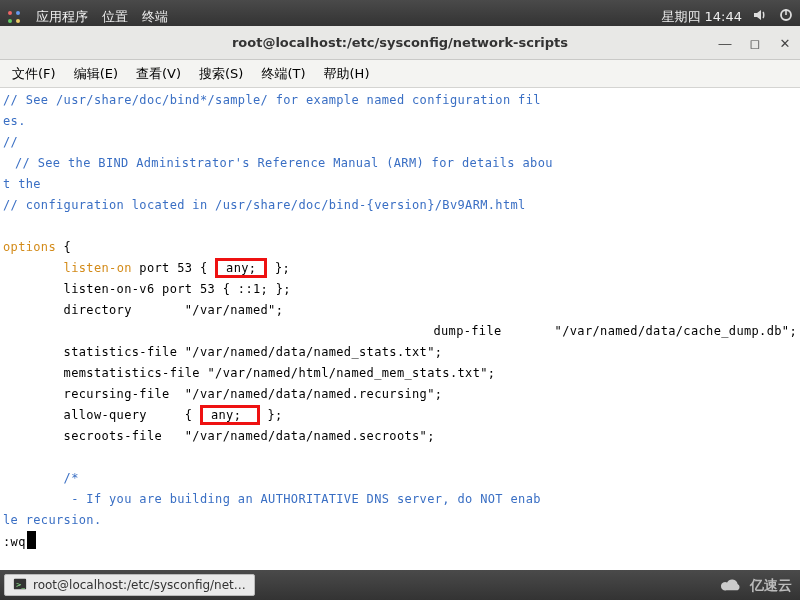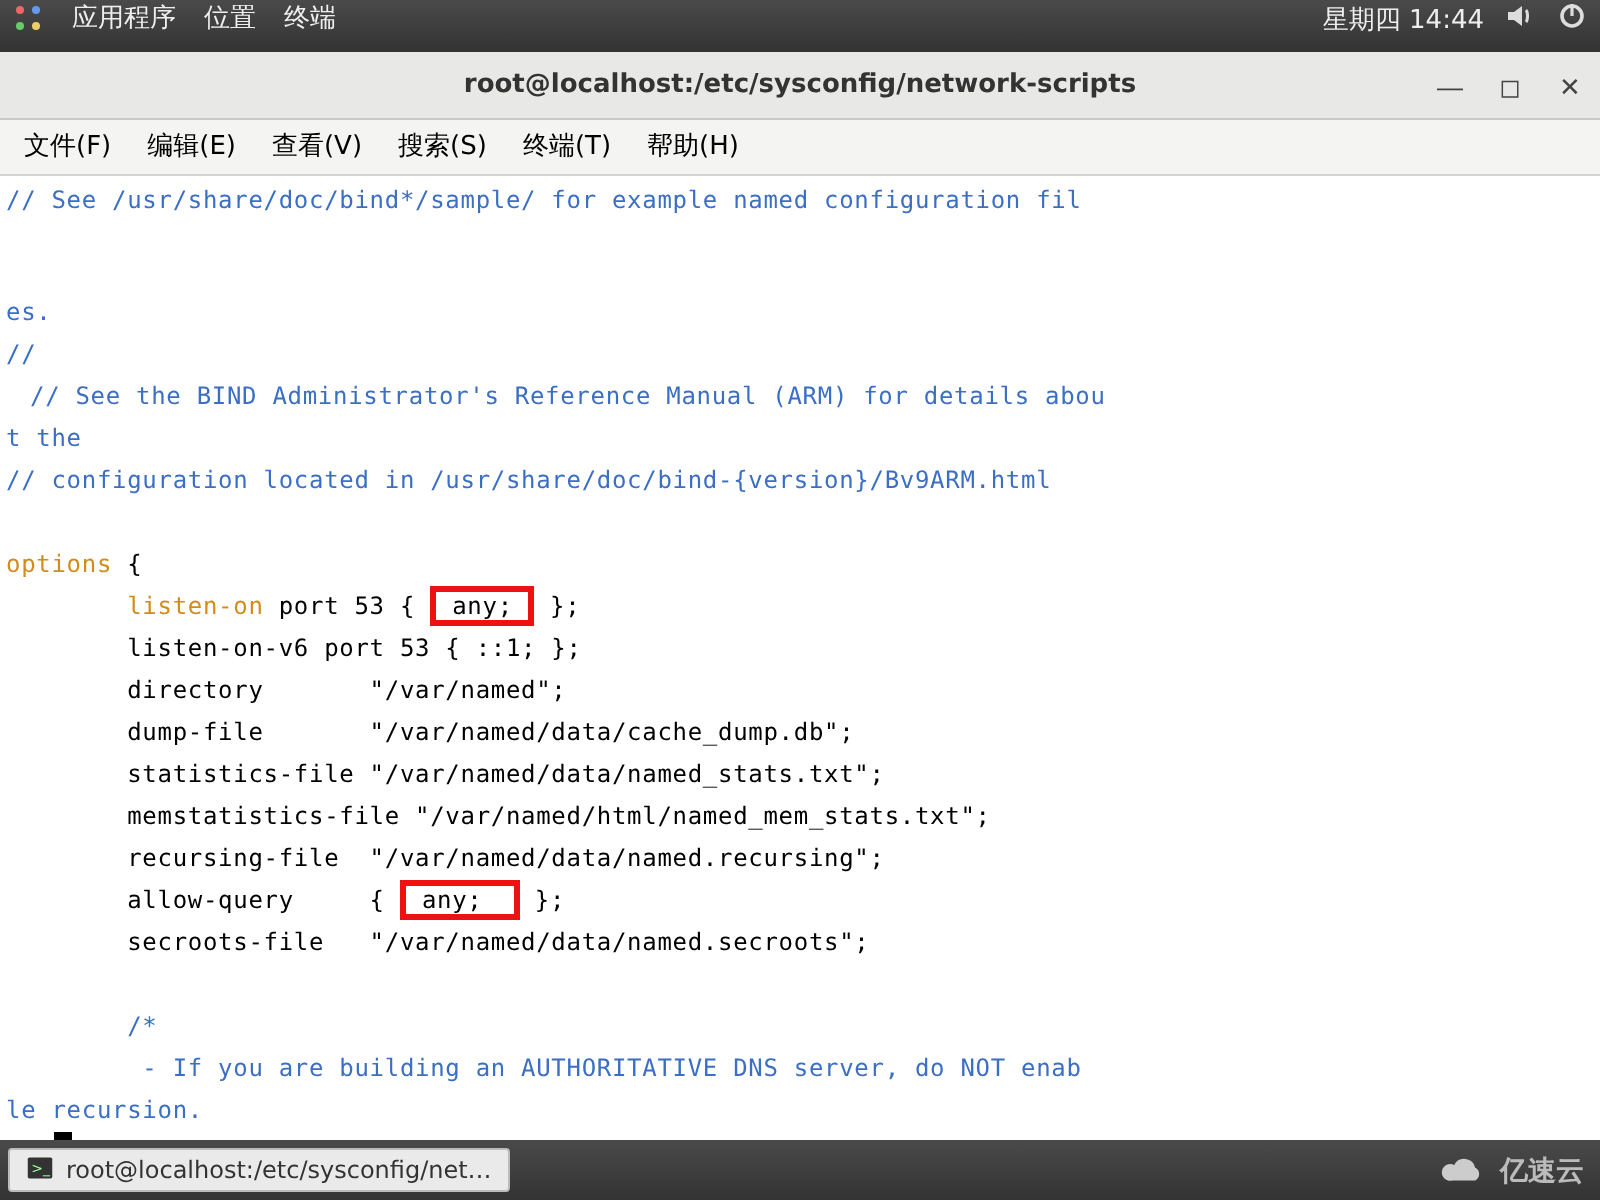--- a/index.html
+++ b/index.html
@@ -10,21 +10,21 @@
   width: 800px;
   height: 600px;
   overflow: hidden;
   position: relative;
 }
 .desktop-panel {
   height: 26px;
   background: linear-gradient(#4a4a4a, #333);
   color: #eee;
   display: flex;
-  align-items: flex-start;
+  align-items: flex-end;
   padding: 0 6px;
   font-size: 13px;
 }
 .panel-left { display: flex; align-items: center; gap: 14px; }
 .panel-right { margin-left: auto; display: flex; align-items: center; gap: 10px; }
 .gnome-foot { width: 16px; height: 16px; display: inline-block; }
 .panel-icon svg { width: 16px; height: 16px; fill: #ddd; }
 .window {
   position: absolute;
   top: 26px; left: 0; right: 0;
@@ -49,21 +49,21 @@
 .title-btn {
   width: 22px; height: 22px;
   border: none; background: transparent;
   display: flex; align-items: center; justify-content: center;
   font-size: 13px; color: #444; cursor: pointer;
 }
 .menubar {
   height: 28px;
   background: #f4f4f2;
   border-bottom: 1px solid #d4d4d2;
-  display: flex; align-items: flex-start;
+  display: flex; align-items: center;
   padding: 0 4px; gap: 2px;
   font-size: 13px;
 }
 .menu-item { padding: 4px 8px; cursor: pointer; }
 .terminal {
   background: #fff;
   font-family: "DejaVu Sans Mono", "Courier New", monospace;
   font-size: 12px;
   line-height: 21px;
   padding: 2px 3px;
@@ -160,31 +160,31 @@
     <span class="menu-item">文件(F)</span>
     <span class="menu-item">编辑(E)</span>
     <span class="menu-item">查看(V)</span>
     <span class="menu-item">搜索(S)</span>
     <span class="menu-item">终端(T)</span>
     <span class="menu-item">帮助(H)</span>
   </div>
 
   <div class="terminal">
 <div style="white-space: pre;"><span class="c-comment">// See /usr/share/doc/bind*/sample/ for example named configuration fil</span></div>
-<div style="white-space: pre; margin-top: 35px;"><span class="c-comment">es.</span></div>
+<div style="white-space: pre;"><span class="c-comment">es.</span></div>
 <div style="white-space: pre;"><span class="c-comment">//</span></div>
 <div style="white-space: pre; margin-left: 12px;"><span class="c-comment">// See the BIND Administrator's Reference Manual (ARM) for details abou</span></div>
 <div style="white-space: pre;"><span class="c-comment">t the</span></div>
 <div style="white-space: pre;"><span class="c-comment">// configuration located in /usr/share/doc/bind-{version}/Bv9ARM.html</span></div>
 <div style="white-space: pre;">&nbsp;</div>
 <div style="white-space: pre;"><span class="c-kw">options</span><span> {</span></div>
 <div style="white-space: pre;"><span>&nbsp;&nbsp;&nbsp;&nbsp;&nbsp;&nbsp;&nbsp;&nbsp;</span><span class="c-kw">listen-on</span><span> port 53 { </span><span class="redbox">any;</span><span> };</span></div>
 <div style="white-space: pre;"><span>        listen-on-v6 port 53 { ::1; };</span></div>
 <div style="white-space: pre;"><span>        directory       "/var/named";</span></div>
-<div style="white-space: pre;"><span>        dump-file       "/var/named/data/cache_dump.db";</span></div>
+<div style="white-space: pre; text-align: right;"><span>        dump-file       "/var/named/data/cache_dump.db";</span></div>
 <div style="white-space: pre;"><span>        statistics-file "/var/named/data/named_stats.txt";</span></div>
 <div style="white-space: pre;"><span>        memstatistics-file "/var/named/html/named_mem_stats.txt";</span></div>
 <div style="white-space: pre;"><span>        recursing-file  "/var/named/data/named.recursing";</span></div>
 <div style="white-space: pre;"><span>        allow-query     { </span><span class="redbox">any; </span><span> };</span></div>
 <div style="white-space: pre;"><span>        secroots-file   "/var/named/data/named.secroots";</span></div>
 <div style="white-space: pre;">&nbsp;</div>
 <div style="white-space: pre;"><span class="c-comment">        /*</span></div>
 <div style="white-space: pre;"><span class="c-comment">         - If you are building an AUTHORITATIVE DNS server, do NOT enab</span></div>
 <div style="white-space: pre;"><span class="c-comment">le recursion.</span></div>
 <div style="white-space: pre;"><span>:wq</span><span class="cursor"></span></div>

